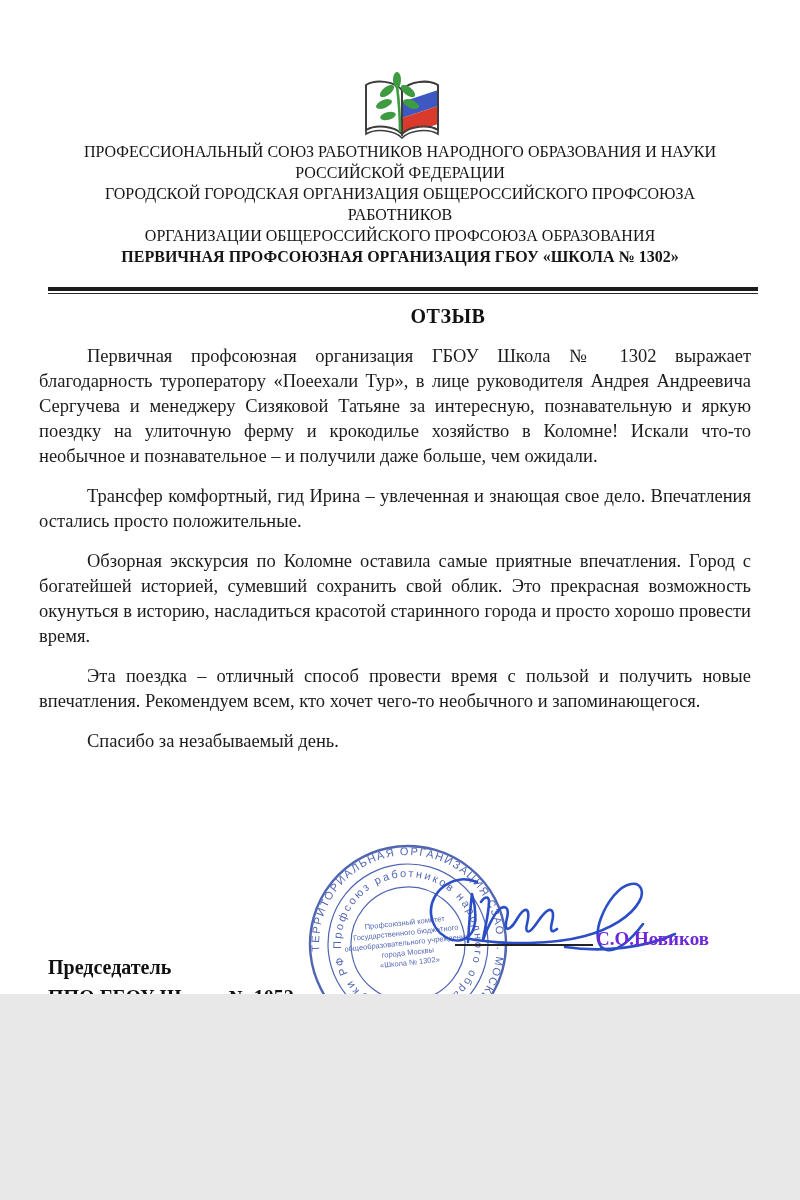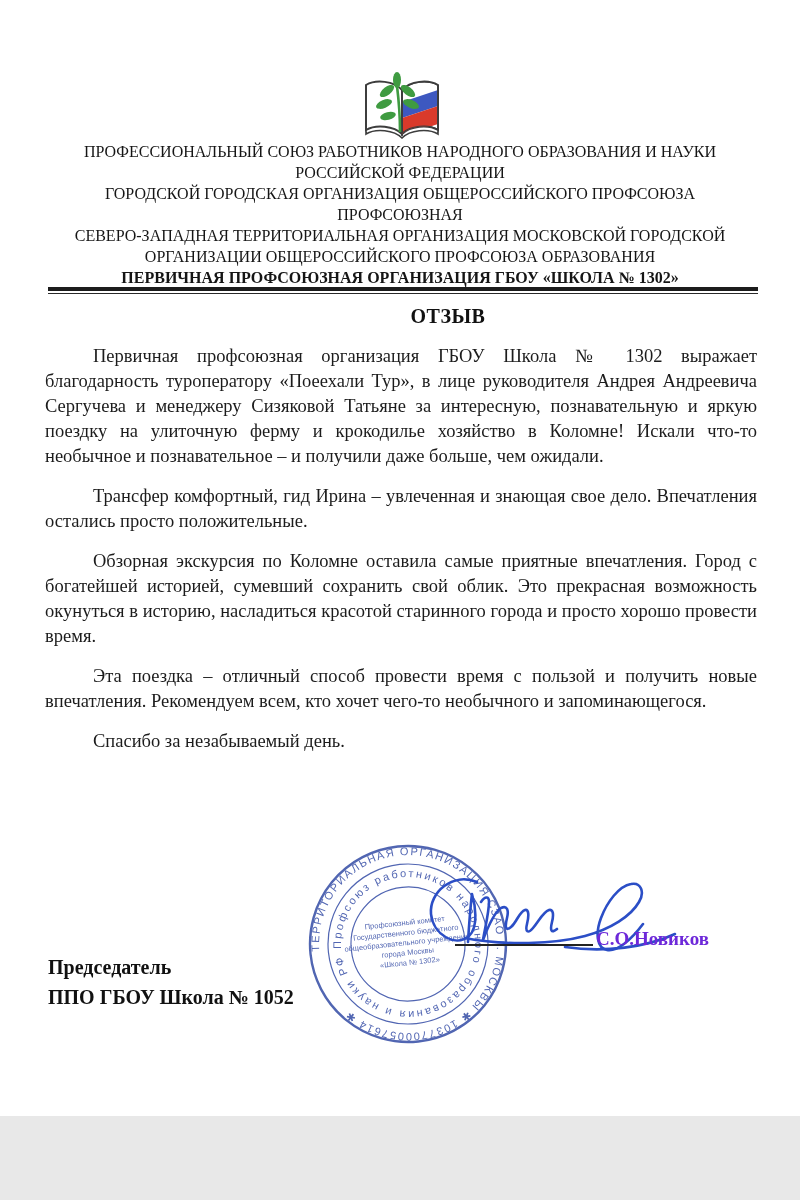--- a/index.html
+++ b/index.html
@@ -1,36 +1,36 @@
 <!DOCTYPE html>
 <html><head>
 <meta charset="utf-8">
 <style>
   html,body{margin:0;padding:0;background:#e8e8e8;}
   .page{
-    position:relative;width:800px;height:1116px;margin:0 auto;
+    position:relative;width:800px;height:994px;margin:0 auto;
     background:#ffffff;overflow:hidden;
     font-family:"Liberation Serif","DejaVu Serif",serif;color:#1b1b1b;
   }
   
   .logo{position:absolute;left:360px;top:72px;width:84px;height:78px;}
   
   .letterhead{position:absolute;left:0;top:141px;width:800px;text-align:center;
     font-size:16px;line-height:21px;color:#151515;}
   .letterhead .hline{white-space:nowrap;}
   .letterhead .primary{font-weight:bold;}
   
   .rule{position:absolute;left:48px;right:42px;top:287px;}
   .rule-thick{height:4px;background:#1c1c1c;}
   .rule-thin{height:1px;background:#2a2a2a;margin-top:2px;}
   
   .title{position:absolute;left:0;top:305px;width:800px;margin:0;text-align:center;
     font-size:20px;font-weight:bold;letter-spacing:.5px;color:#111;padding-left:48px;}
   
-  .bodytext{position:absolute;left:45px;top:344px;width:712px;}
+  .bodytext{position:absolute;left:39px;top:344px;width:712px;}
   .bodytext p{
     margin:0 0 15px 0;font-size:18.5px;line-height:25px;
     text-align:justify;text-indent:48px;color:#1c1c1c;
   }
   
   .signoff{position:absolute;left:48px;top:952px;font-size:20px;font-weight:bold;
     line-height:30px;color:#111;}
   
   .stamp{position:absolute;left:302px;top:838px;width:212px;height:212px;
     transform:rotate(-6deg);opacity:.88;}
@@ -74,22 +74,21 @@
         <ellipse cx="51" cy="32" rx="8.5" ry="4" transform="rotate(22 51 32)" fill="#3f9b41"></ellipse>
         <ellipse cx="28" cy="44" rx="8" ry="3.8" transform="rotate(-14 28 44)" fill="#3f9b41"></ellipse>
       </g>
     </svg>
   </div>
 
   <div class="letterhead">
     <div class="hline">ПРОФЕССИОНАЛЬНЫЙ СОЮЗ РАБОТНИКОВ НАРОДНОГО ОБРАЗОВАНИЯ И НАУКИ</div>
     <div class="hline">РОССИЙСКОЙ ФЕДЕРАЦИИ</div>
     <div class="hline">ГОРОДСКОЙ ГОРОДСКАЯ ОРГАНИЗАЦИЯ ОБЩЕРОССИЙСКОГО ПРОФСОЮЗА</div>
-    <div class="hline">ПРОФСОЮЗНАЯ</div>
-    <div class="hline">СЕВЕРО-ЗАПАДНАЯ ТЕРРИТОРИАЛЬНАЯ ОРГАНИЗАЦИЯ МОСКОВСКОЙ ГОРОДСКОЙ</div>
+    <div class="hline">РАБОТНИКОВ</div>
     <div class="hline">ОРГАНИЗАЦИИ ОБЩЕРОССИЙСКОГО ПРОФСОЮЗА ОБРАЗОВАНИЯ</div>
     <div class="hline primary">ПЕРВИЧНАЯ ПРОФСОЮЗНАЯ ОРГАНИЗАЦИЯ ГБОУ «ШКОЛА № 1302»</div>
   </div>
 
   <div class="rule">
     <div class="rule-thick"></div>
     <div class="rule-thin"></div>
   </div>
 
   <h1 class="title">ОТЗЫВ</h1>

